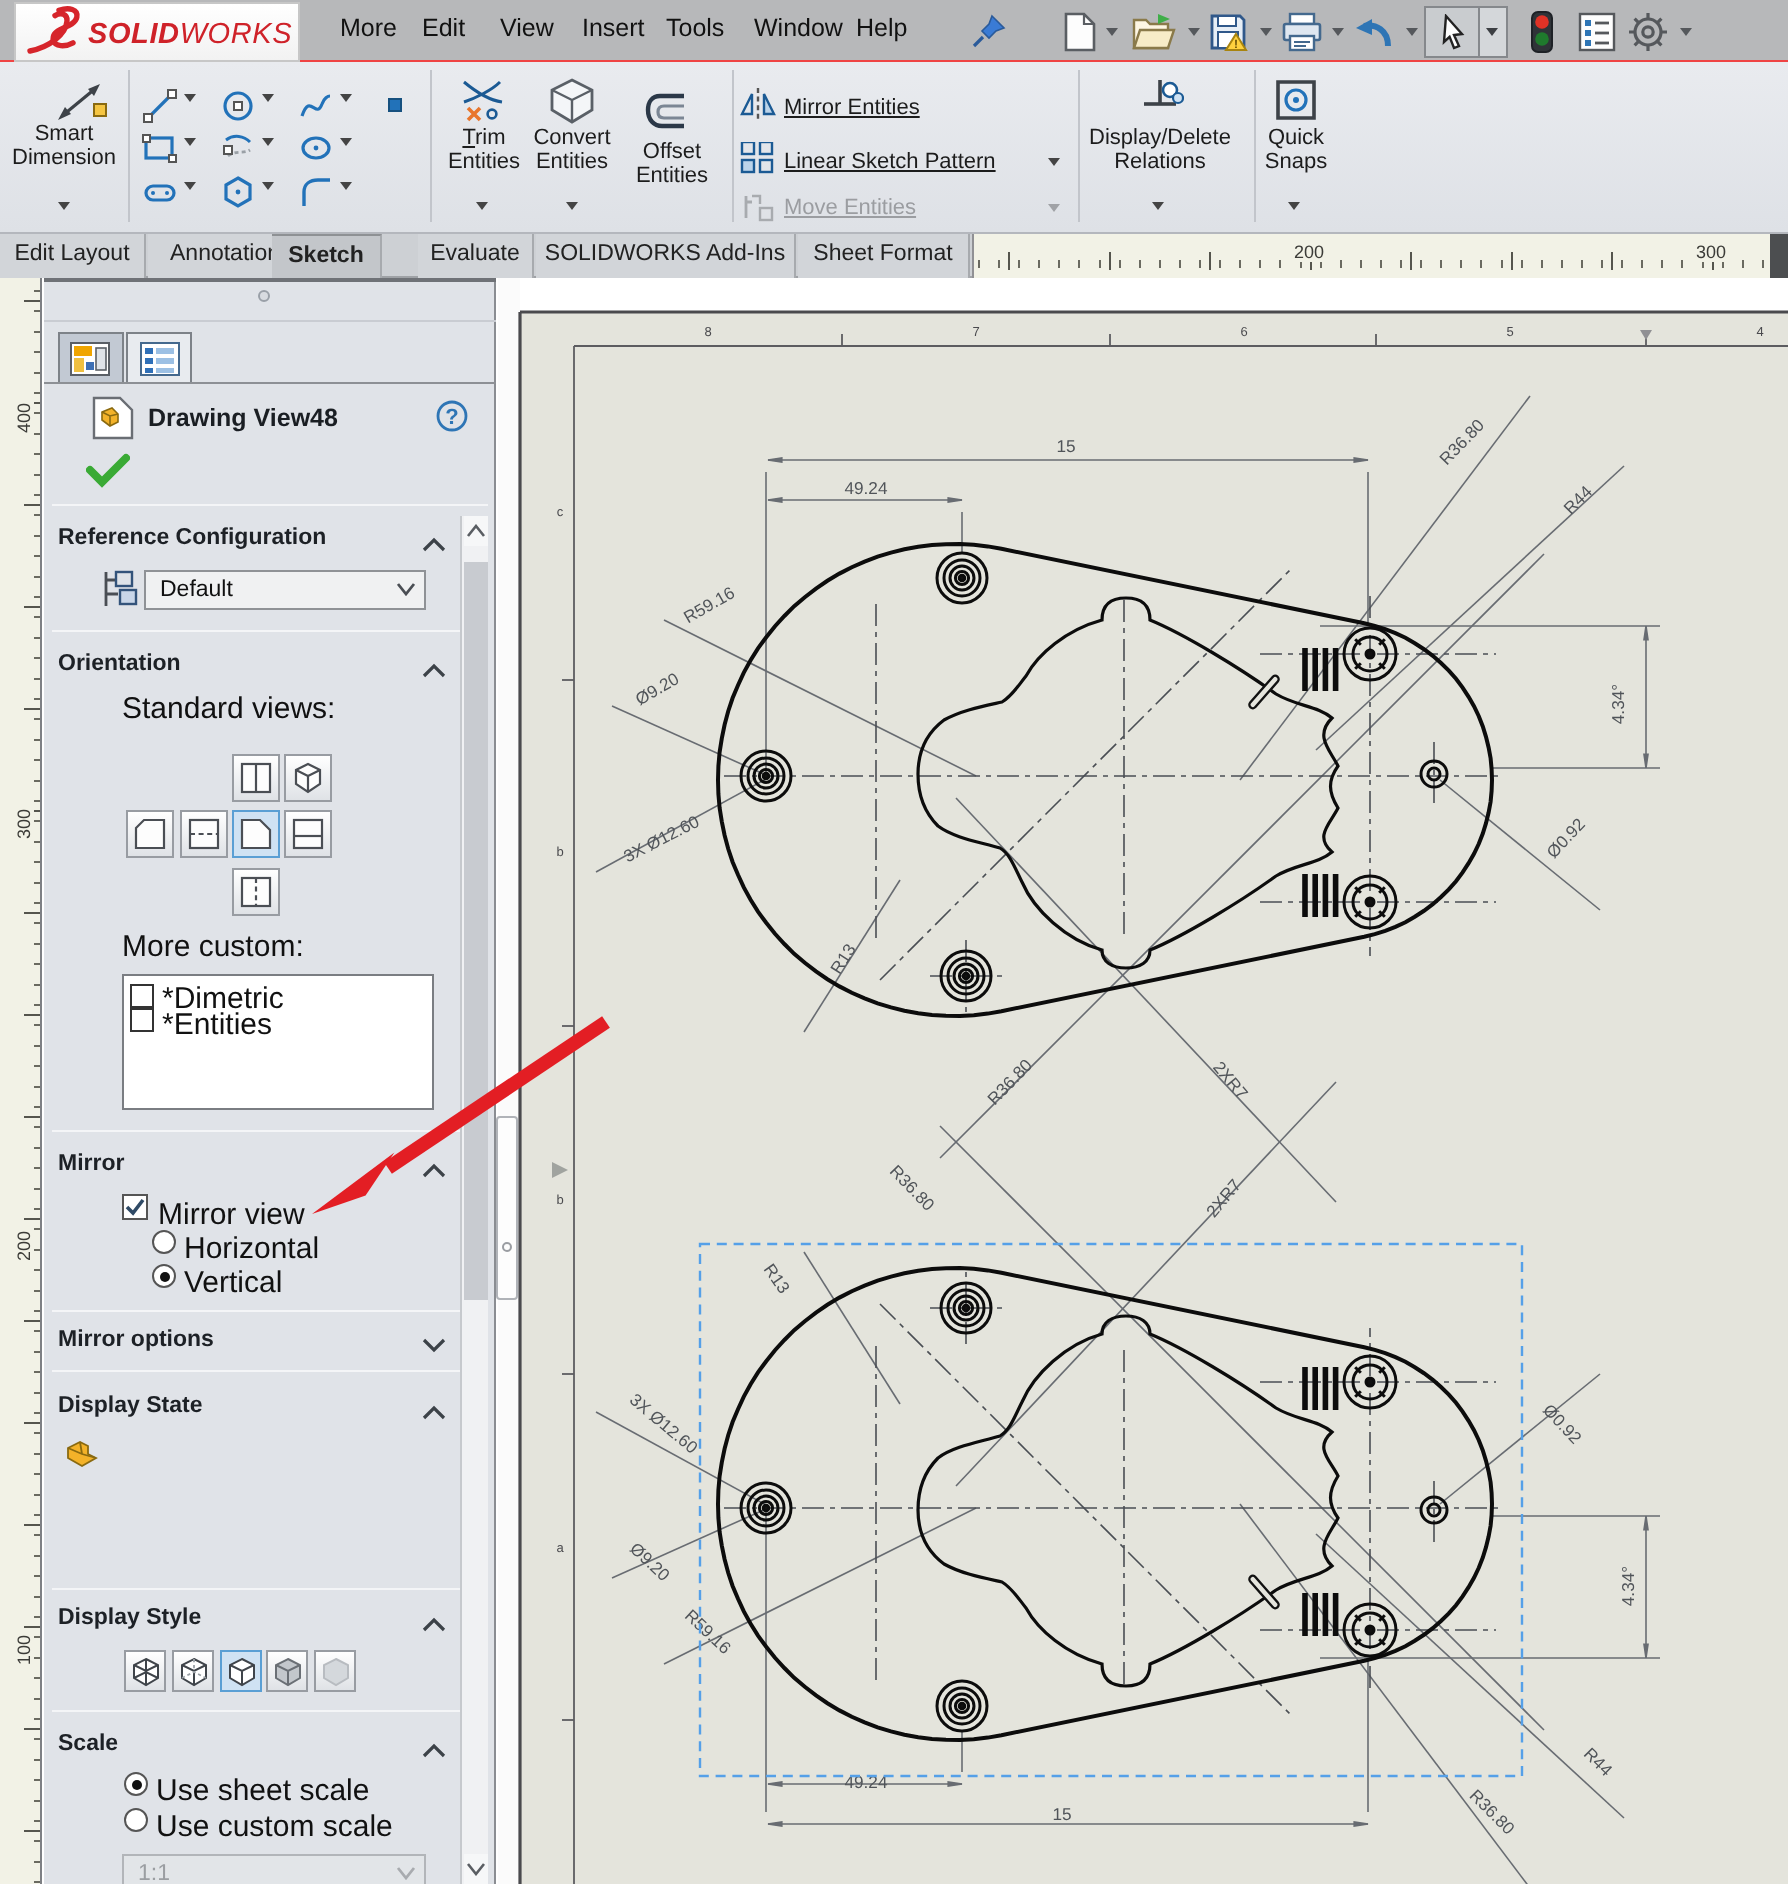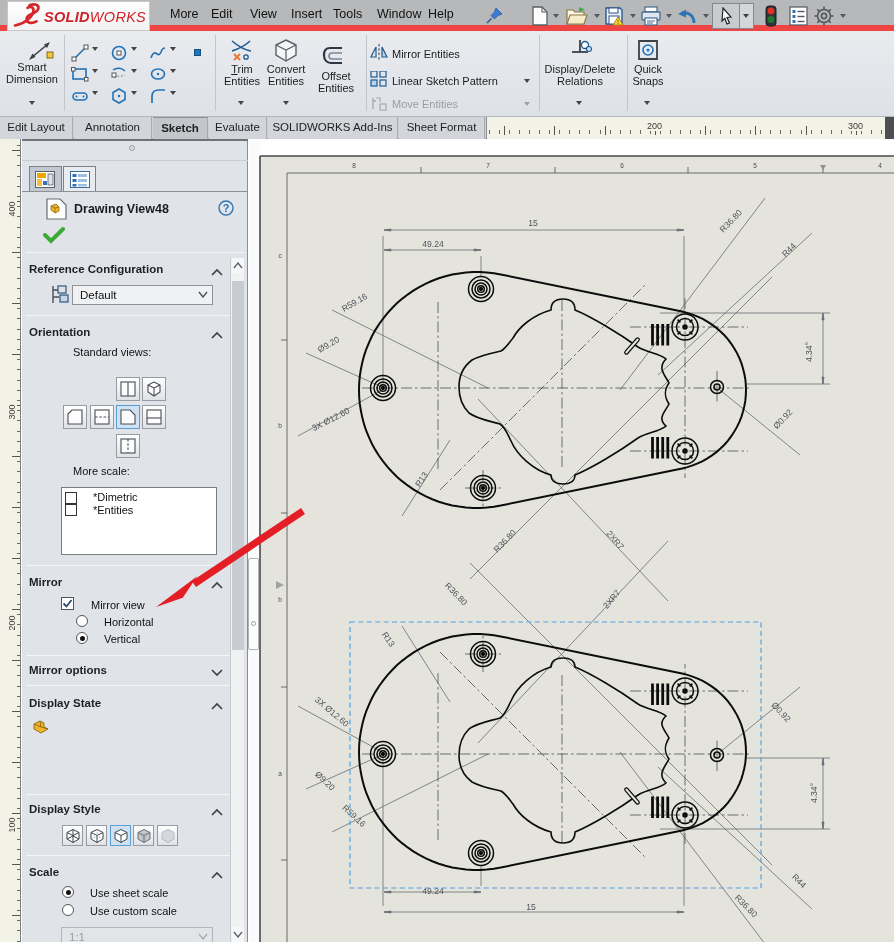--- a/index.html
+++ b/index.html
@@ -1,28 +1,28 @@
 <!DOCTYPE html>
 <html><head>
 <meta charset="utf-8">
 <style>
 * { margin:0; padding:0; box-sizing:border-box; }
 html,body { width:894px; height:942px; overflow:hidden; font-family:"Liberation Sans", sans-serif; }
 body { position:relative; background:#bcbdbf; }
 .abs { position:absolute; }
 
 
-#titlebar { position:absolute; left:0; top:0; width:894px; height:31px; background:#b7b8ba; border-bottom:6px solid #ef4444; }
+#titlebar { position:absolute; left:0; top:0; width:894px; height:31px; background:#b7b8ba; border-bottom:1px solid #ef4444; }
 #logo { position:absolute; left:7px; top:1px; width:143px; height:30px; background:linear-gradient(#ffffff,#f2f2f2); border:1px solid #c7c7c7; }
 .menu { position:absolute; top:7px; font-size:12.5px; color:#111; }
 
 #ribbon { position:absolute; left:0; top:31px; width:894px; height:86px; background:linear-gradient(#e9ebef,#dee1e6); border-bottom:1px solid #b4b7bd; }
 .rsep { position:absolute; top:4px; height:76px; width:1px; background:#c2c5cb; }
 .rlabel { position:absolute; font-size:11px; color:#1c1c1c; text-align:center; line-height:11.5px; white-space:pre; }
-.rsmall { position:absolute; font-size:11px; color:#1c1c1c; white-space:nowrap; }
+.rsmall { position:absolute; font-size:11px; color:#1c1c1c; white-space:nowrap;text-decoration:underline; }
 .gray { color:#9b9da1 !important; }
 .dda { position:absolute; width:0; height:0; border-left:3.5px solid transparent; border-right:3.5px solid transparent; border-top:4px solid #444; }
 .dda.gray2 { border-top-color:#a0a2a6; }
 
 #tabbar { position:absolute; left:0; top:117px; width:894px; height:22px; background:#cdd0d4; border-bottom:1px solid #9fa2a6; }
 .tab { position:absolute; top:0; height:22px; line-height:21px; font-size:11.5px; color:#222; text-align:center; border-right:1px solid #a7aaae; background:#d2d5d9; }
 .tab.active { background:#c3c6ca; font-weight:bold; border-top:1px solid #8e9194; }
 #hruler { position:absolute; left:486px; top:0; width:399px; height:22px; background:#f2f2e6; border-left:1px solid #909094;
   background-image:repeating-linear-gradient(90deg,#55554d 0 1px,transparent 1px 50.25px),repeating-linear-gradient(90deg,#6a6a60 0 1px,transparent 1px 10.05px);
   background-size:100% 9px,100% 4px; background-position:17px 9px,2px 13px; background-repeat:no-repeat; }
@@ -35,21 +35,21 @@
   background-size:9px 100%,4px 100%; background-position:12px 11px,17px 6px; background-repeat:no-repeat; }
 .vrulnum { position:absolute; left:2px; font-size:9px; color:#3c3c38; background:#f2f2e6; transform:rotate(-90deg); transform-origin:center; width:20px; text-align:center; }
 
 #panel { position:absolute; left:22px; top:0; width:226px; height:803px; background:#e0e3e8; border-right:1px solid #8a8d92; }
 #splitter { position:absolute; left:249px; top:0; width:11px; height:803px; background:#fbfbfb; }
 #grip { position:absolute; left:248px; top:419px; width:11px; height:92px; background:#fdfdfd; border:1px solid #b0b3b8; border-radius:2px; }
 #grip .c { position:absolute; left:2px; top:62px; width:5px; height:5px; border:1.2px solid #9a9da2; border-radius:50%; }
 .sep { position:absolute; left:4px; width:218px; height:1px; background:#b6bac1; border-bottom:1px solid #f4f5f7; }
 .shead { position:absolute; left:7px; font-size:11.5px; font-weight:bold; color:#1d2126; }
 .chev { position:absolute; left:189px; width:12px; height:12px; }
-.ptext { position:absolute; font-size:11px; color:#111;margin-left:12px; }
+.ptext { position:absolute; font-size:15px; color:#111; }
 .combo { position:absolute; height:20px; background:#f0f1f2; border:1px solid #8f9296; font-size:11.5px; color:#111; line-height:18px; padding-left:7px; }
 .combo.dis { background:#e2e5e8; color:#9b9ea2; border-color:#b2b5b9; }
 .cbox { position:absolute; width:13px; height:13px; background:#fff; border:1px solid #555; }
 .radio { position:absolute; width:12px; height:12px; background:#fff; border:1px solid #555; border-radius:50%; }
 .radio .dot { position:absolute; left:2.5px; top:2.5px; width:5px; height:5px; background:#111; border-radius:50%; }
 .vbtn { position:absolute; width:24px; height:24px; background:linear-gradient(#ffffff,#dfe2e6); border:1px solid #989ca2; }
 .vbtn.sel { background:#cfe2f3; border:1px solid #5a9fd4; }
 .listbox { position:absolute; background:#fff; border:1px solid #7a7d82; }
 #pscroll { position:absolute; left:208px; top:119px; width:14px; height:684px; background:#f0f1f3; border-left:1px solid #c6c9cd; }
 #pscroll .thumb { position:absolute; left:1px; top:23px; width:12px; height:369px; background:#c8cbd0; }
@@ -261,21 +261,21 @@
 <circle cx="12" cy="12" r="1.5" fill="#2272b9"></circle>
 </svg>
 <div class="rlabel" style="left:618px;top:33px;width:60px">Quick
 Snaps</div>
 <div class="dda" style="left:644px;top:70px"></div>
 </div>
 
 <div id="tabbar">
   <div class="tab" style="left:0;width:73px">Edit Layout</div>
   <div class="tab" style="left:74px;width:78px">Annotation</div>
-  <div class="tab active" style="left:153px;width:55px">Sketch</div>
+  <div class="tab active" style="left:136px;width:55px">Sketch</div>
   <div class="tab" style="left:209px;width:58px">Evaluate</div>
   <div class="tab" style="left:268px;width:130px">SOLIDWORKS Add-Ins</div>
   <div class="tab" style="left:399px;width:86px">Sheet Format</div>
   <div id="hruler"></div>
   <span class="rulnum" style="left:645px">200</span>
   <span class="rulnum" style="left:846px">300</span>
   <div id="hrulend"></div>
 </div>
 
 <div id="main">
@@ -383,21 +383,21 @@
           <line x1="1" y1="9" x2="15" y2="9" stroke="#4a4e54" stroke-width="1.1"></line>
         </svg>
       </div>
       <div class="vbtn" style="left:94px;top:295px">
         <svg width="16" height="16" viewBox="0 0 16 16" style="position:absolute;left:3px;top:3px">
           <rect x="1" y="1" width="14" height="14" fill="#fdfdfd" stroke="#4a4e54" stroke-width="1.1"></rect>
           <line x1="8" y1="1" x2="8" y2="15" stroke="#4a4e54" stroke-width="1.1" stroke-dasharray="2.5 1.8"></line>
         </svg>
       </div>
 
-<span class="ptext" style="left:39px;top:326px">More scale:</span>
+<span class="ptext" style="left:39px;top:326px">More custom:</span>
 <div class="listbox" style="left:39px;top:348px;width:156px;height:68px">
   <div class="abs" style="left:3px;top:4px;width:12px;height:12px;border:1px solid #333;background:#fff"></div>
   <div class="abs" style="left:3px;top:16px;width:12px;height:12px;border:1px solid #333;background:#fff"></div>
   <span class="ptext" style="left:19px;top:3px">*Dimetric</span>
   <span class="ptext" style="left:19px;top:16px">*Entities</span>
 </div>
 
 <div class="sep" style="top:426px"></div>
 
 <span class="shead" style="top:437px">Mirror</span>

